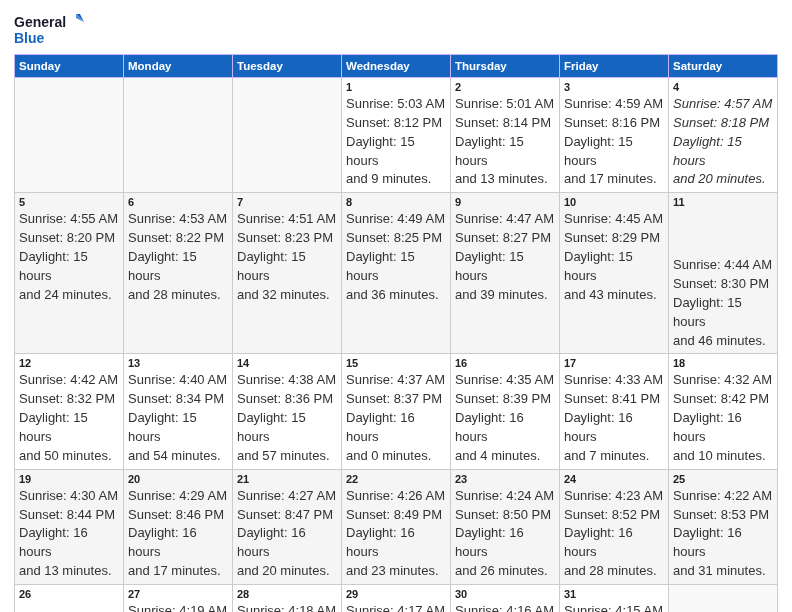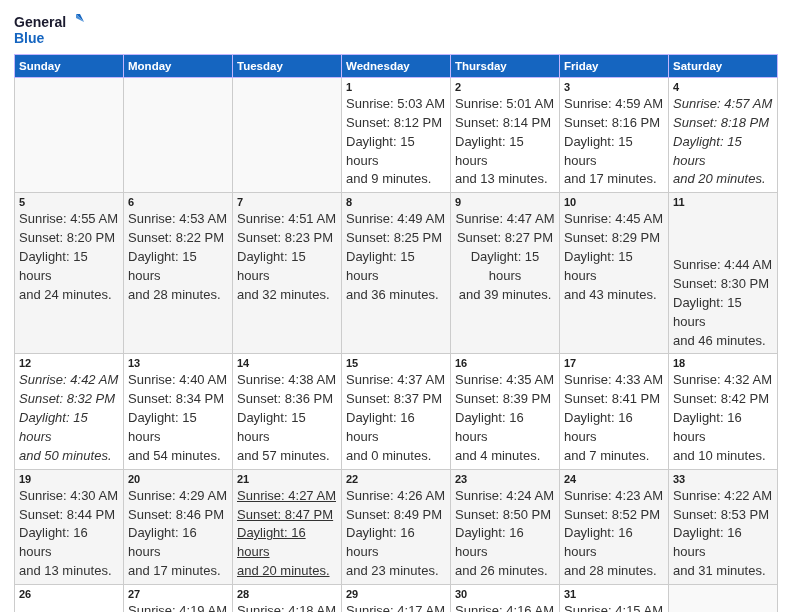--- a/index.html
+++ b/index.html
@@ -175,21 +175,21 @@
           </td>
           <td>
             <span class="day-num">8</span>
             <div class="day-info" style="white-space: pre-line;">Sunrise: 4:49 AM
 Sunset: 8:25 PM
 Daylight: 15 hours
 and 36 minutes.</div>
           </td>
           <td>
             <span class="day-num">9</span>
-            <div class="day-info" style="white-space: pre-line; text-align: center;">Sunrise: 4:47 AM
+            <div class="day-info" style="white-space: pre-line;">Sunrise: 4:47 AM
 Sunset: 8:27 PM
 Daylight: 15 hours
 and 39 minutes.</div>
           </td>
           <td>
             <span class="day-num">10</span>
             <div class="day-info" style="white-space: pre-line;">Sunrise: 4:45 AM
 Sunset: 8:29 PM
 Daylight: 15 hours
 and 43 minutes.</div>
@@ -198,21 +198,21 @@
             <span class="day-num">11</span>
             <div class="day-info" style="white-space: pre-line; margin-top: 48px;">Sunrise: 4:44 AM
 Sunset: 8:30 PM
 Daylight: 15 hours
 and 46 minutes.</div>
           </td>
         </tr>
         <tr>
           <td>
             <span class="day-num">12</span>
-            <div class="day-info" style="white-space: pre-line; font-style: italic;">Sunrise: 4:42 AM
+            <div class="day-info" style="white-space: pre-line;">Sunrise: 4:42 AM
 Sunset: 8:32 PM
 Daylight: 15 hours
 and 50 minutes.</div>
           </td>
           <td>
             <span class="day-num">13</span>
             <div class="day-info" style="white-space: pre-line;">Sunrise: 4:40 AM
 Sunset: 8:34 PM
 Daylight: 15 hours
 and 54 minutes.</div>
@@ -263,21 +263,21 @@
           </td>
           <td>
             <span class="day-num">20</span>
             <div class="day-info" style="white-space: pre-line;">Sunrise: 4:29 AM
 Sunset: 8:46 PM
 Daylight: 16 hours
 and 17 minutes.</div>
           </td>
           <td>
             <span class="day-num">21</span>
-            <div class="day-info" style="white-space: pre-line; text-decoration: underline;">Sunrise: 4:27 AM
+            <div class="day-info" style="white-space: pre-line;">Sunrise: 4:27 AM
 Sunset: 8:47 PM
 Daylight: 16 hours
 and 20 minutes.</div>
           </td>
           <td>
             <span class="day-num">22</span>
             <div class="day-info" style="white-space: pre-line;">Sunrise: 4:26 AM
 Sunset: 8:49 PM
 Daylight: 16 hours
 and 23 minutes.</div>
@@ -290,21 +290,21 @@
 and 26 minutes.</div>
           </td>
           <td>
             <span class="day-num">24</span>
             <div class="day-info" style="white-space: pre-line;">Sunrise: 4:23 AM
 Sunset: 8:52 PM
 Daylight: 16 hours
 and 28 minutes.</div>
           </td>
           <td>
-            <span class="day-num">33</span>
+            <span class="day-num">25</span>
             <div class="day-info" style="white-space: pre-line;">Sunrise: 4:22 AM
 Sunset: 8:53 PM
 Daylight: 16 hours
 and 31 minutes.</div>
           </td>
         </tr>
         <tr>
           <td>
             <span class="day-num">26</span>
             <div class="day-info" style="white-space: pre-line; margin-top: 28px;">Sunrise: 4:20 AM

